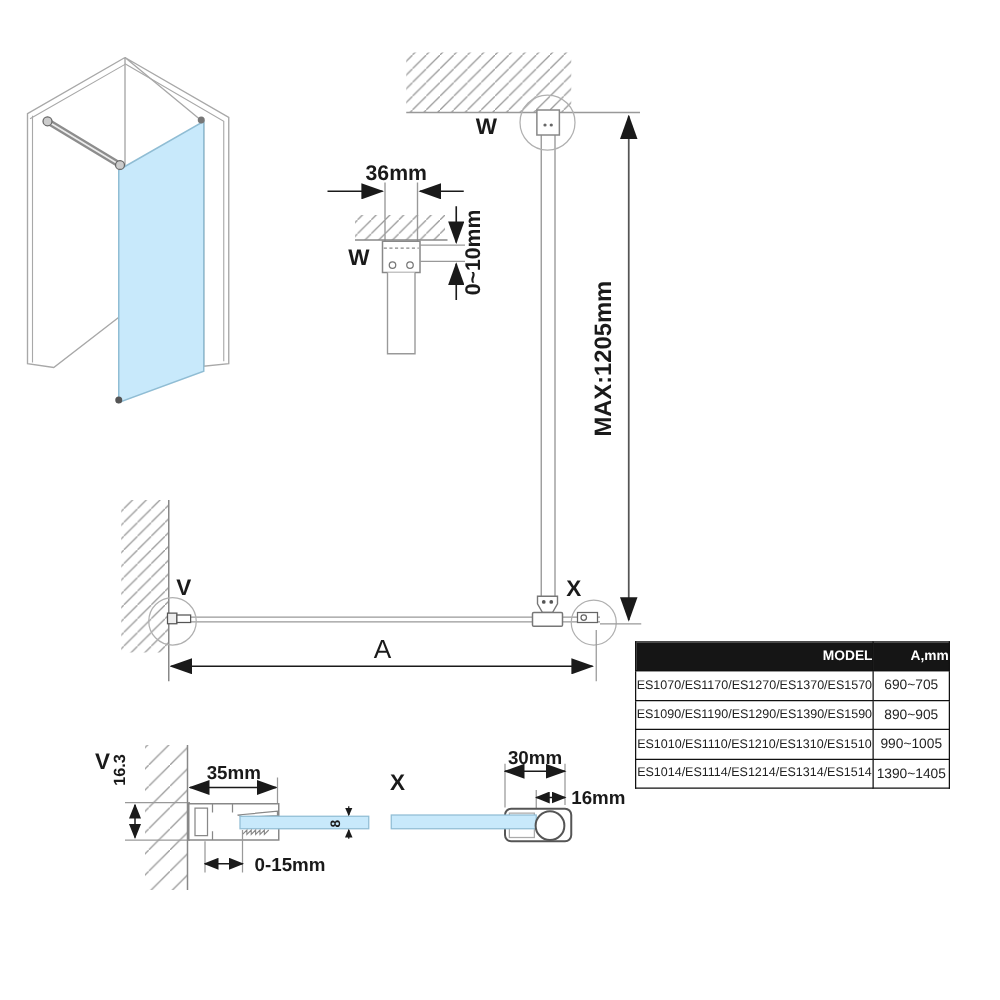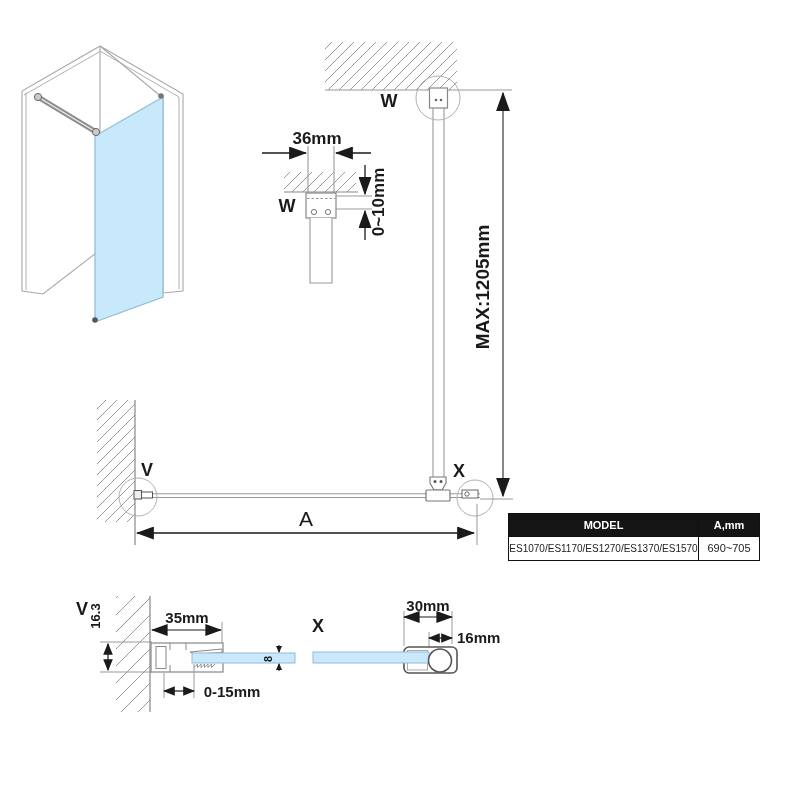--- a/index.html
+++ b/index.html
@@ -10,21 +10,21 @@
   .lbl-dim{font-size:17px;font-weight:bold;}
   .lbl-dim-s{font-size:15px;font-weight:600;}
   .lbl-dim-xs{font-size:13px;font-weight:600;}
   .lbl-a{font-size:21px;font-weight:400;}
   .lbl-8{font-size:11px;font-weight:600;}
 
   .model-table{position:absolute;left:508px;top:513px;width:251px;}
   .model-table table{border-collapse:collapse;width:100%;table-layout:fixed;}
   .model-table th,.model-table td{border:1.6px solid #111;padding:0;}
   .model-table th{background:#151515;color:#fff;font-size:11px;font-weight:bold;
-                  height:22px;text-align:center;}
+                  height:22px;text-align:right;}
   .model-table td{font-size:10px;color:#222;height:22.5px;text-align:center;
                   white-space:nowrap;overflow:hidden;}
   .model-table td.a-col{font-size:11px;}
   .col-model{width:190px;}
   .col-a{width:61px;}
 </style>
 </head>
 <body>
 
 <div class="page">
@@ -185,17 +185,29 @@
       <tr>
         <th>MODEL</th>
         <th>A,mm</th>
       </tr>
     </thead>
     <tbody>
       <tr>
         <td>ES1070/ES1170/ES1270/ES1370/ES1570</td>
         <td class="a-col">690~705</td>
       </tr>
+      <tr>
+        <td>ES1090/ES1190/ES1290/ES1390/ES1590</td>
+        <td class="a-col">890~905</td>
+      </tr>
+      <tr>
+        <td>ES1010/ES1110/ES1210/ES1310/ES1510</td>
+        <td class="a-col">990~1005</td>
+      </tr>
+      <tr>
+        <td>ES1014/ES1114/ES1214/ES1314/ES1514</td>
+        <td class="a-col">1390~1405</td>
+      </tr>
     </tbody>
   </table>
 </div>
 
 </div>
 
 </body></html>

